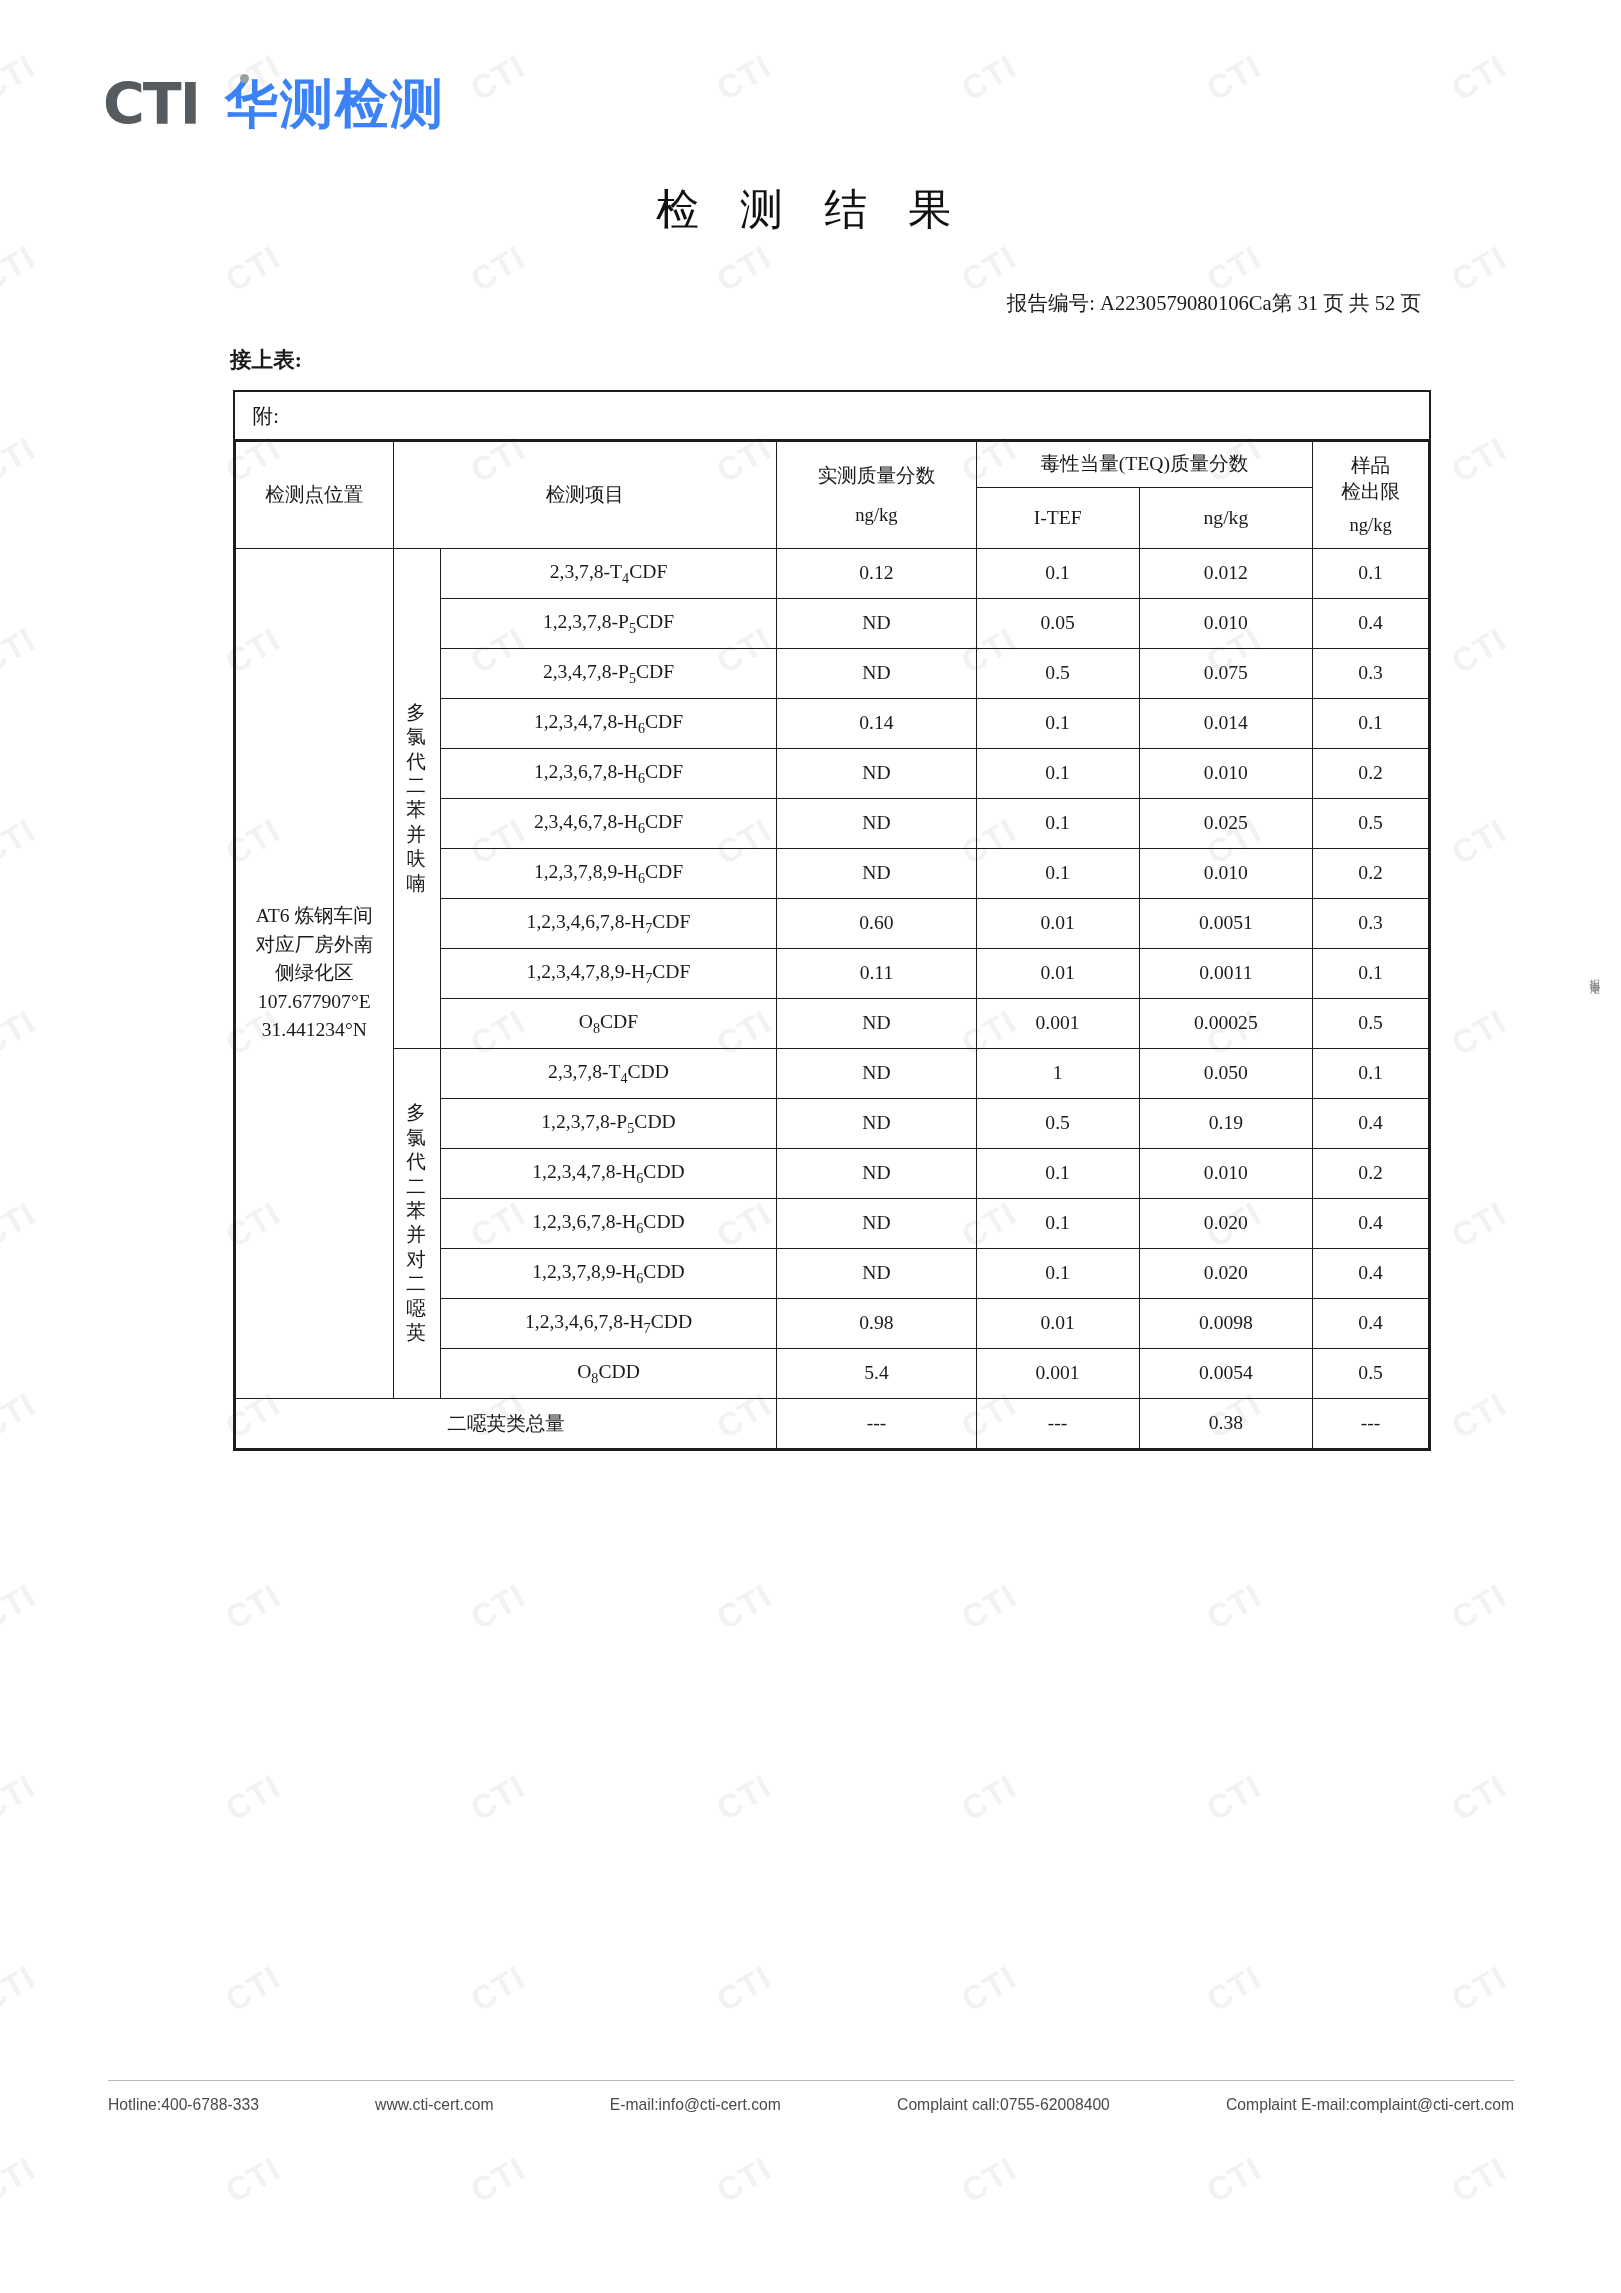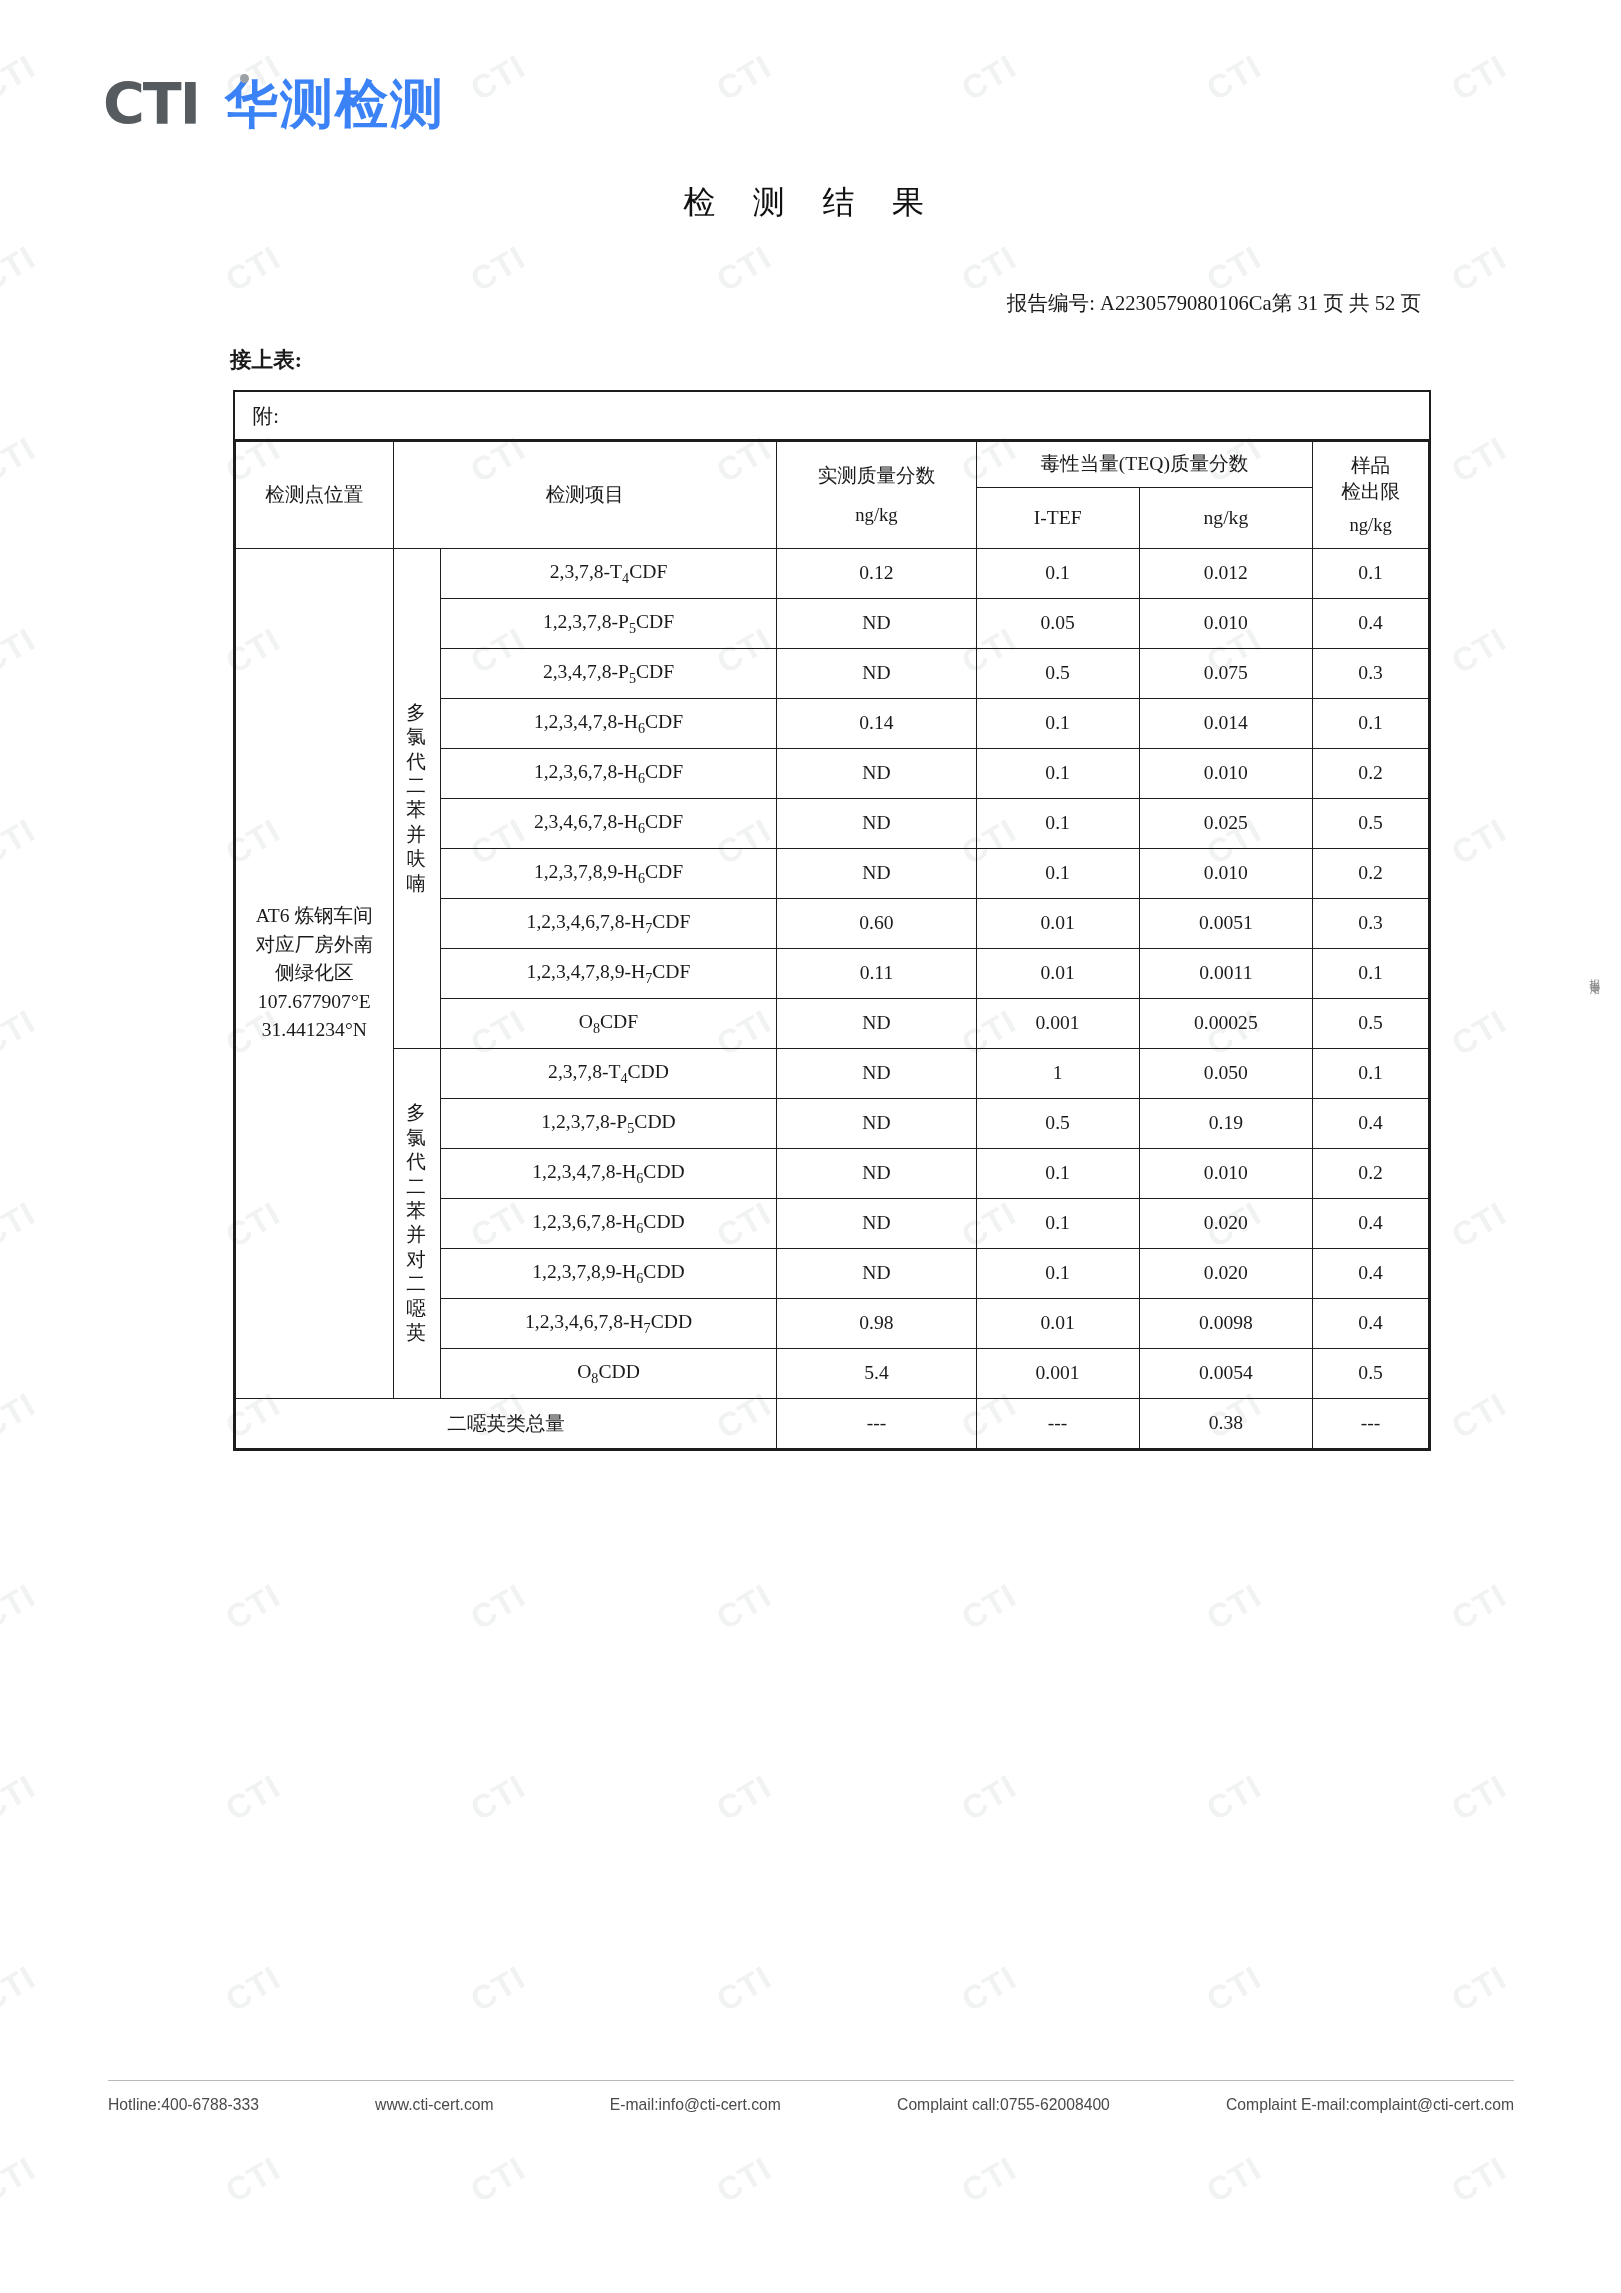--- a/index.html
+++ b/index.html
@@ -73,21 +73,21 @@
     left: 137px;
     top: -2px;
   }
 
   .title {
     position: absolute;
     top: 181px;
     left: 0;
     width: 1621px;
     text-align: center;
-    font-size: 32px;
+    font-size: 43px;
     letter-spacing: 13.7px;
     font-family: "DejaVu Serif", serif;
     color: #111;
   }
 
   .meta-row {
     position: absolute;
     top: 289px;
     left: 230px;
     width: 1191px;

